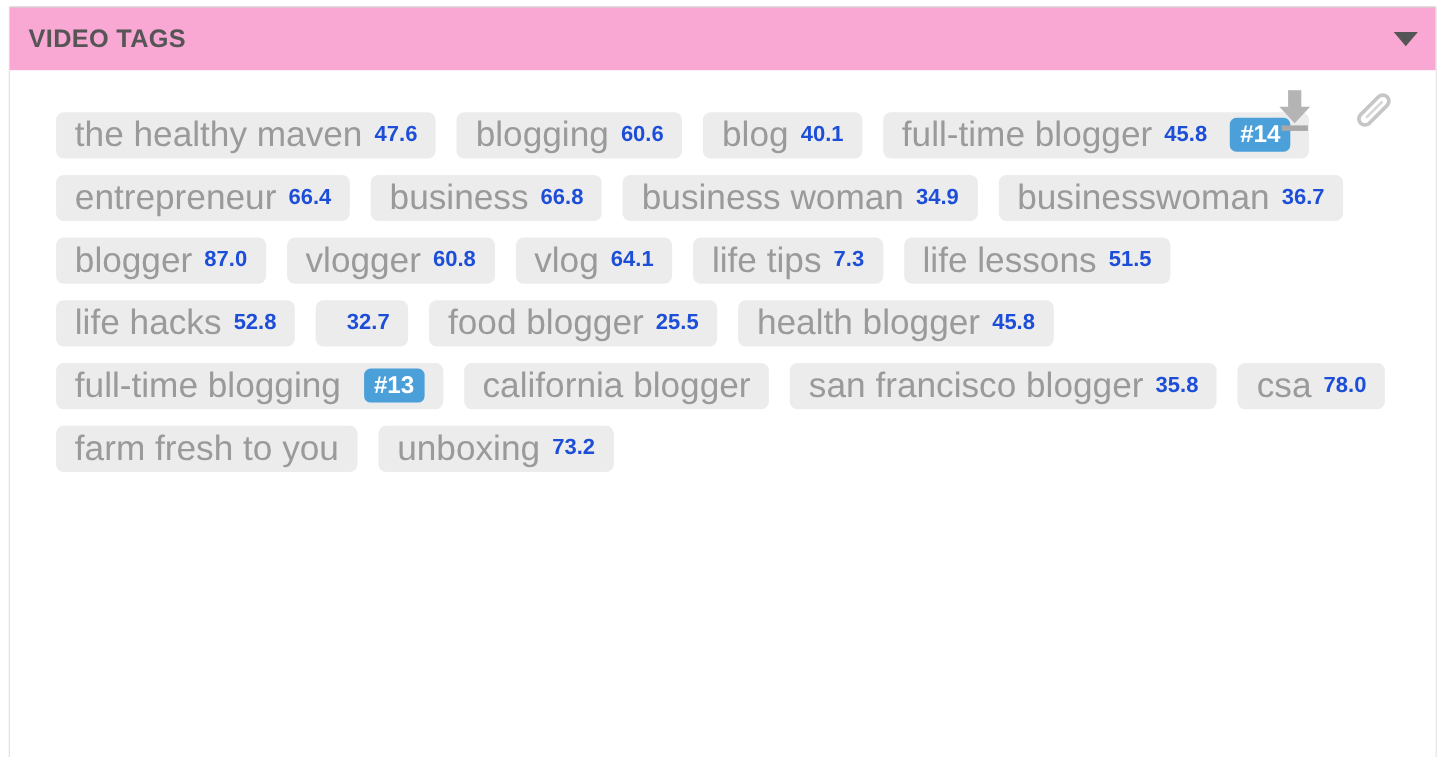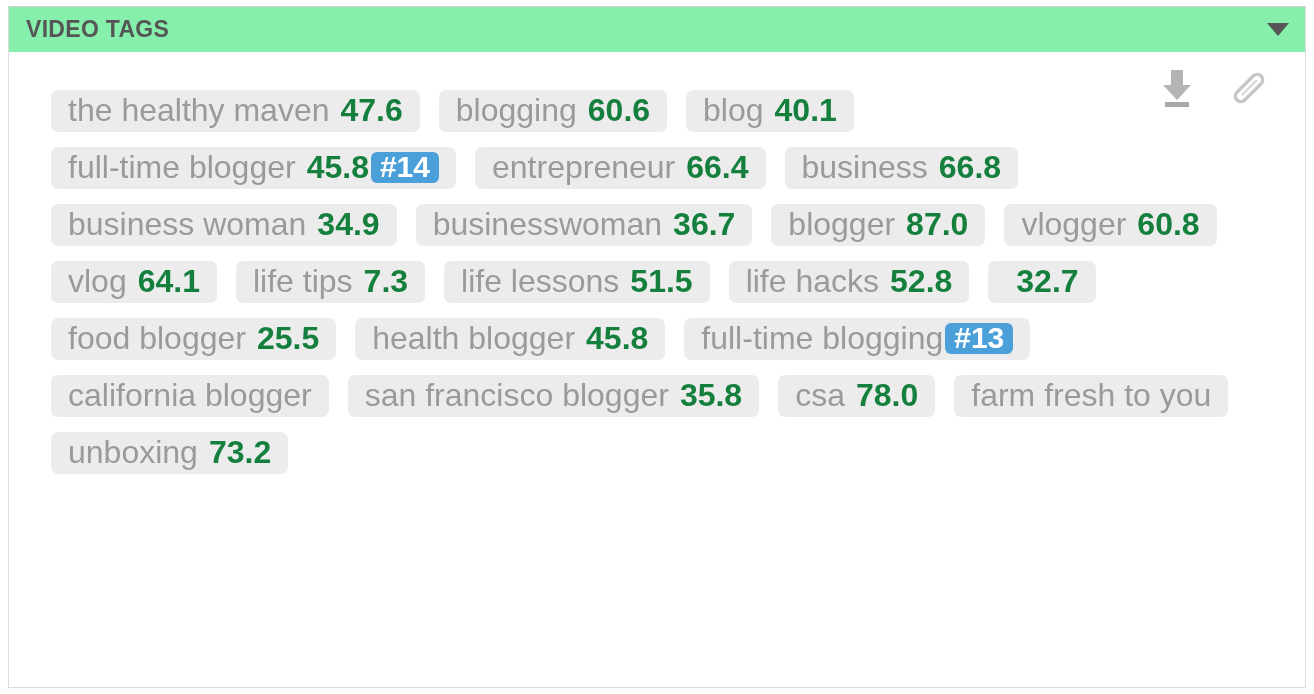--- a/index.html
+++ b/index.html
@@ -27,22 +27,22 @@
     width: 1298px;
     height: 682px;
     background: #ffffff;
     border: 1px solid #dcdcdc;
     border-top: none;
     box-sizing: border-box;
   }
 
   .panel-header {
     position: relative;
-    height: 46px;
-    background: #86efac;
+    height: 58px;
+    background: #f9a8d4;
     border-top: 1px solid #d2d2d2;
     display: flex;
     align-items: center;
     box-sizing: border-box;
     cursor: pointer;
     user-select: none;
     text-align: right;
   }
 
   .panel-title {
@@ -125,33 +125,33 @@
 
   .tag-label {
     font-size: 32px;
     color: #9a9a9a;
     font-weight: normal;
     line-height: 30px;
     font-family: "Liberation Sans", sans-serif;
   }
 
   .tag-score {
-    font-size: 32px;
+    font-size: 20px;
     font-weight: bold;
-    color: #15803d;
+    color: #1d4ed8;
     margin-left: 11px;
     line-height: 30px;
     font-family: "Liberation Sans", sans-serif;
   }
 
   .tag-rank {
-    margin-left: 2px;
+    margin-left: 21px;
     background: #4ba0da;
     color: #ffffff;
-    font-size: 30px;
+    font-size: 22px;
     font-weight: bold;
     border-radius: 6px;
     padding: 2px 9px 3px 9px;
     line-height: 26px;
     font-family: "Liberation Sans", sans-serif;
   }
 
   .tag-score:empty, .tag-rank:empty { display: none; }
 </style>
 </head>

